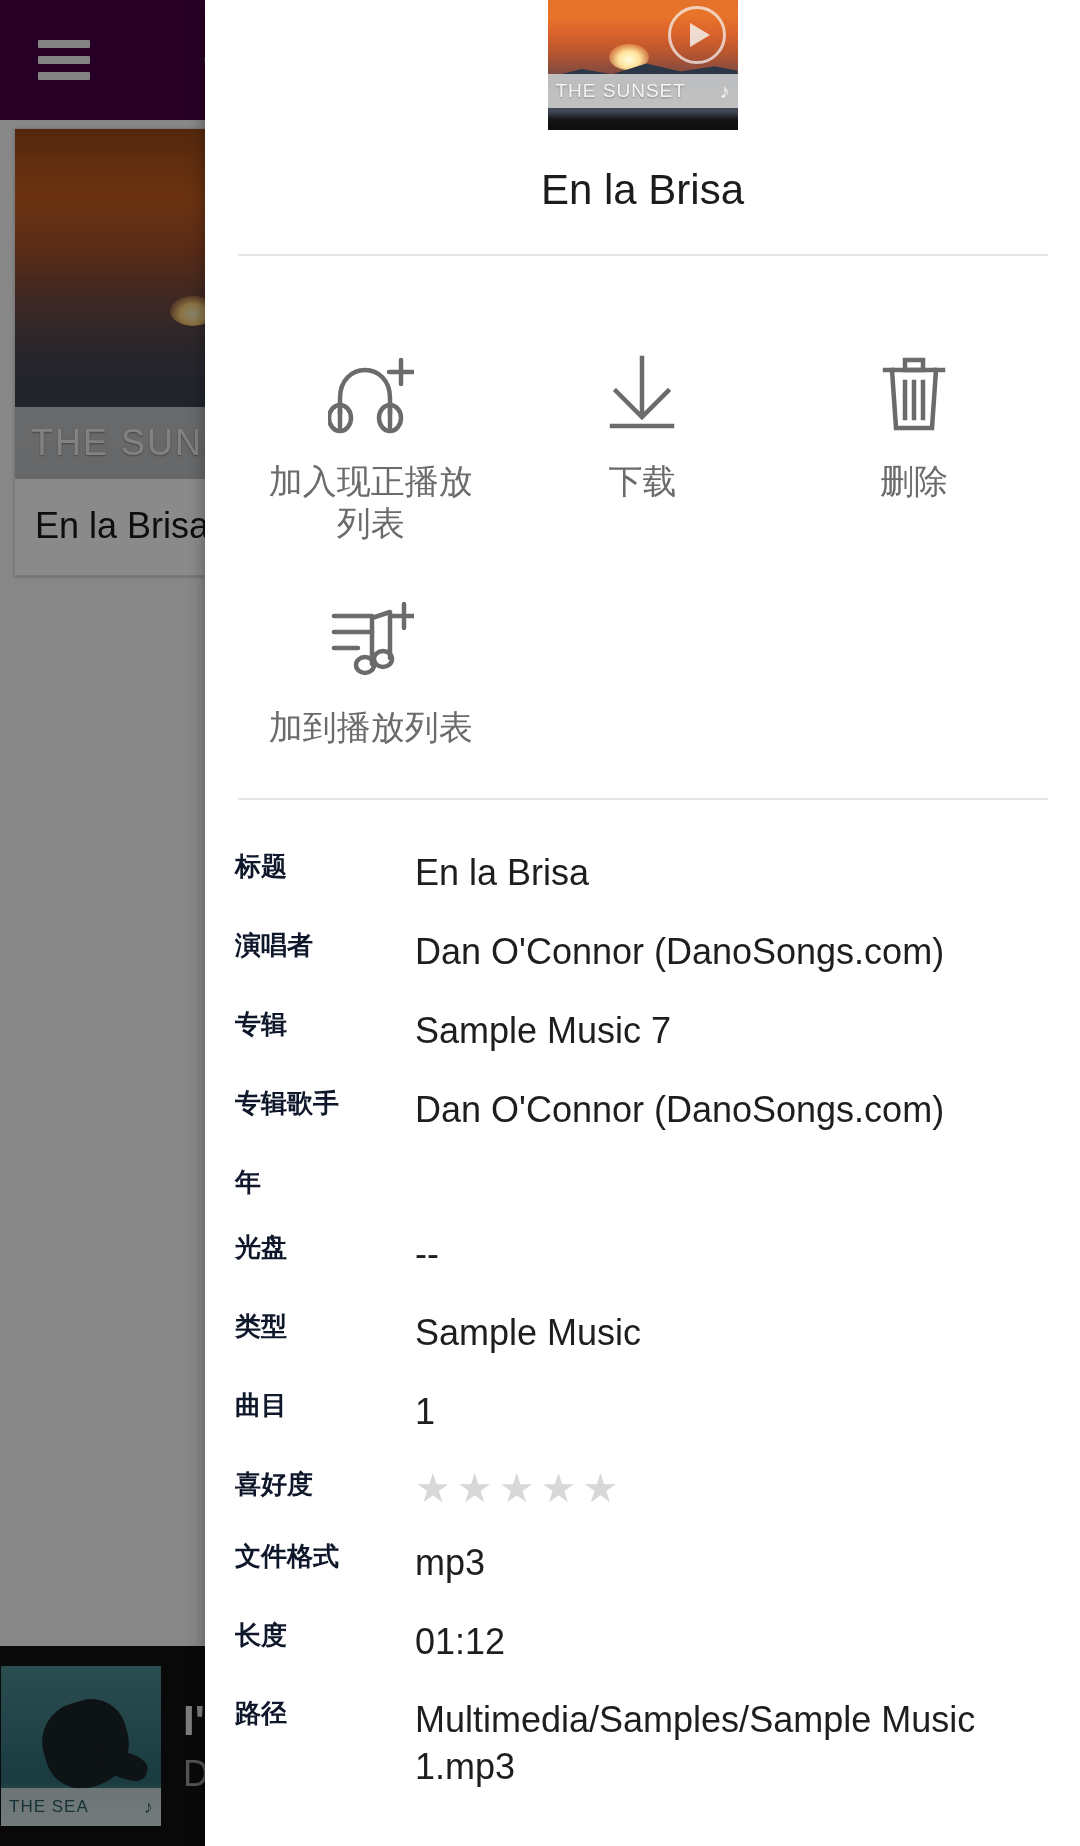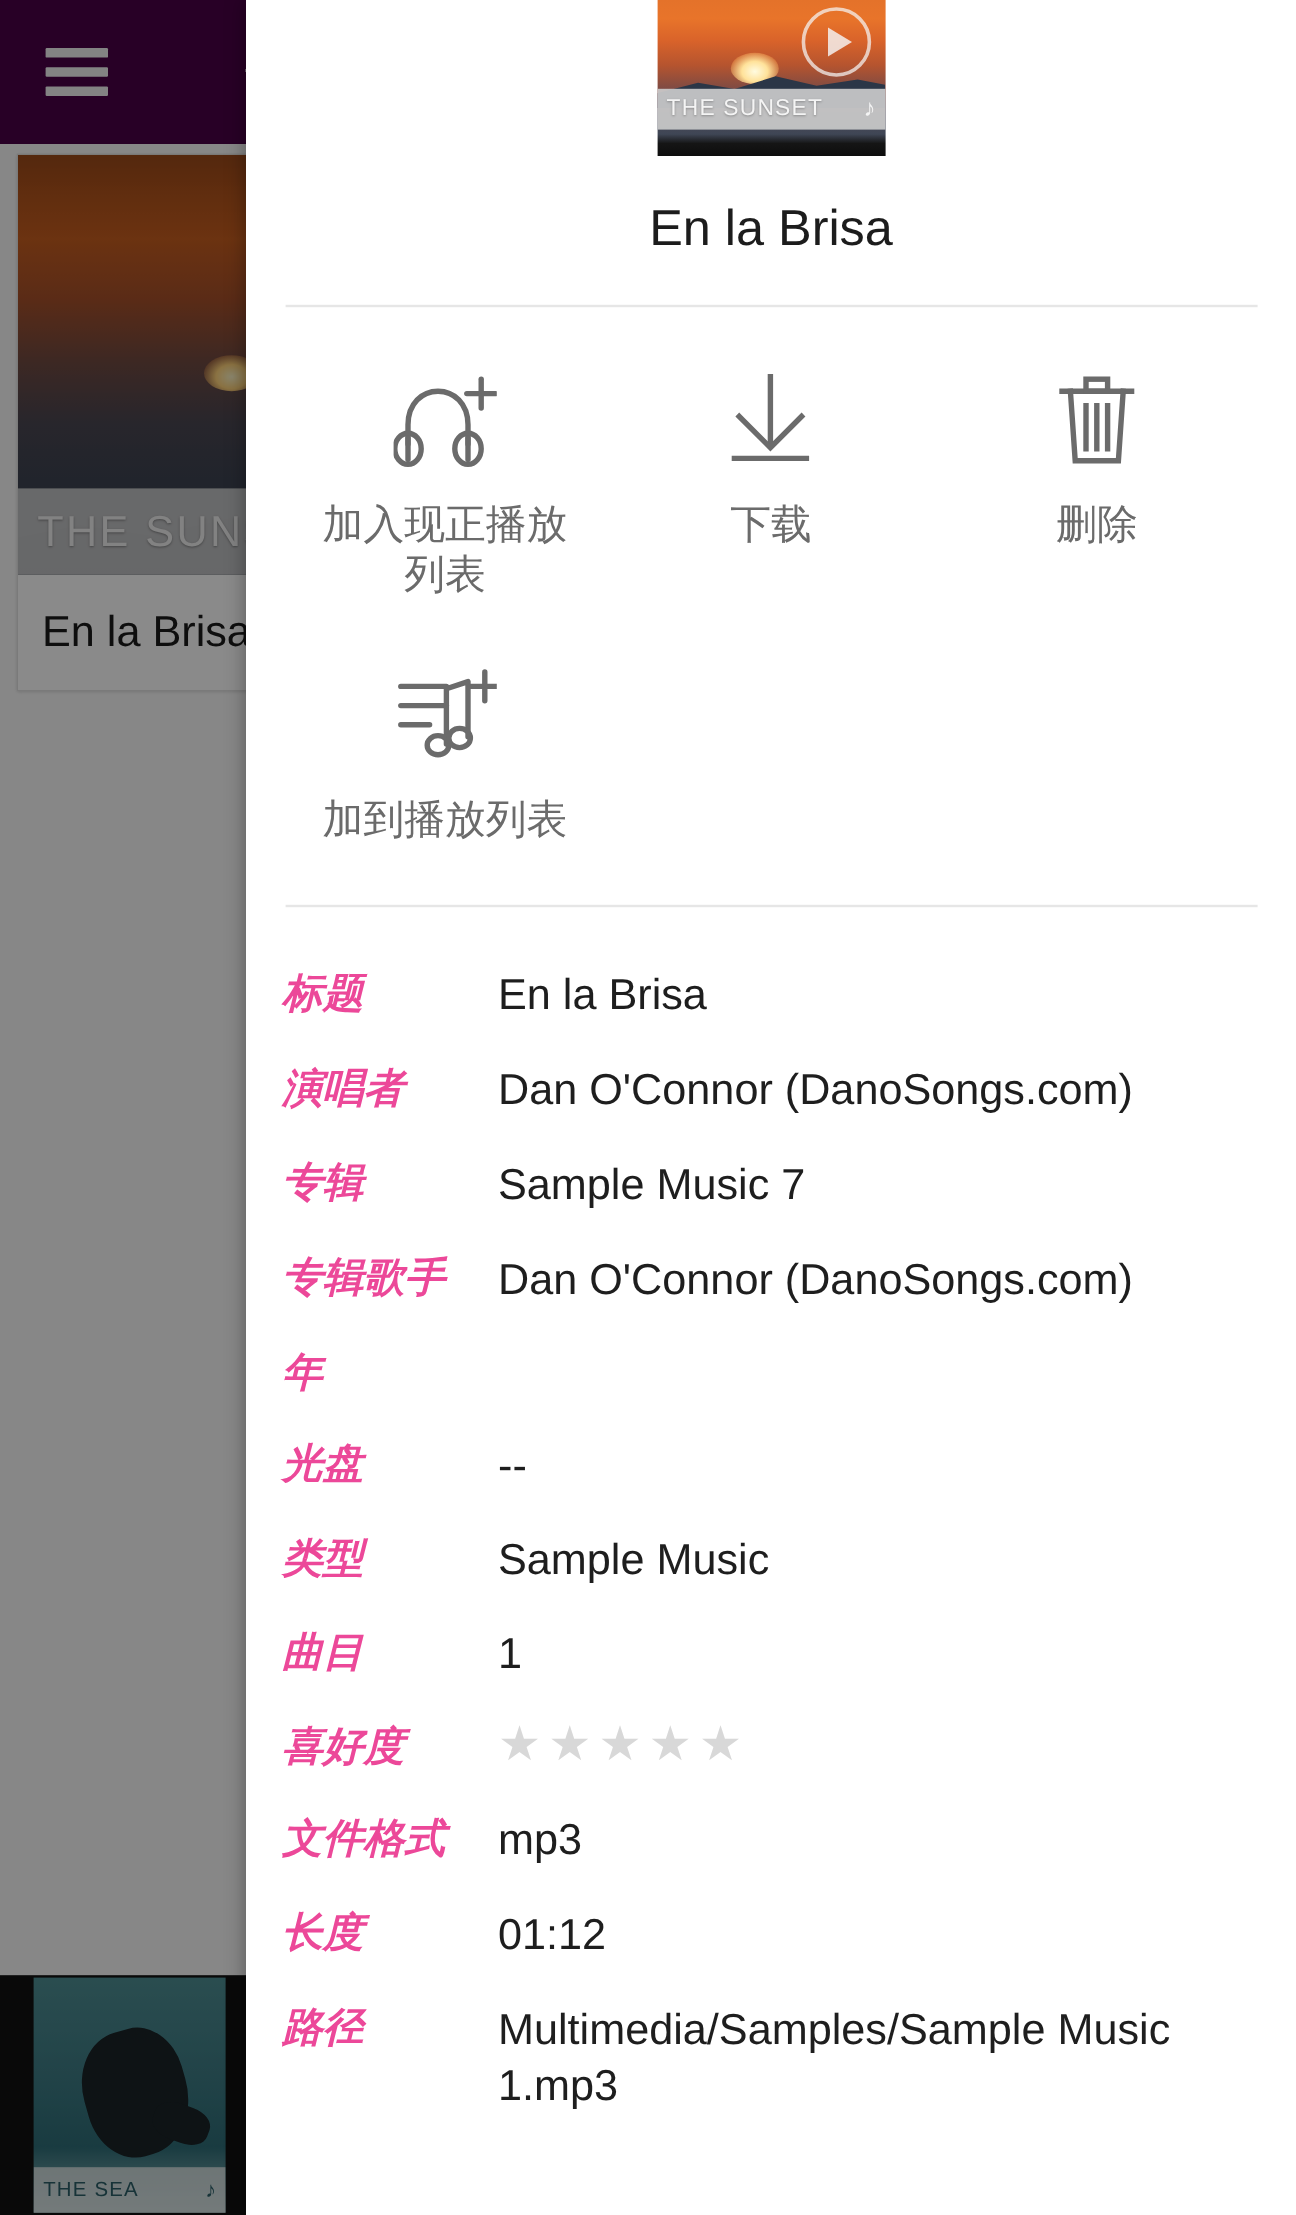--- a/index.html
+++ b/index.html
@@ -77,21 +77,21 @@
     padding: 26px 20px 0 20px; font-size: 36px; color: #1a1a1a;
     white-space: nowrap; overflow: hidden;
   }
 
   .nowplaying-bar {
     position: absolute; left: 0; bottom: 0; width: 1080px; height: 200px;
     background: #111111;
     display: flex; align-items: center;
   }
   .np-art {
-    width: 160px; height: 196px; margin-left: 28px;
+    width: 160px; height: 160px; margin-left: 1px;
     position: relative; overflow: hidden;
     background: linear-gradient(180deg, #4f8f94 0%, #3f7d86 40%, #2f6e78 72%, #9fc2c4 100%);
     flex: 0 0 auto;
   }
   .np-art .diver {
     position: absolute; left: 26%; top: 22%; width: 54%; height: 54%;
     background: #1a2327; border-radius: 46% 40% 50% 42%;
     transform: rotate(-16deg);
   }
   .np-art .fin {
@@ -171,42 +171,42 @@
   }
   .dlg-sep {
     width: 810px; height: 2px; background: #e6e6e6;
     margin: 40px auto 0 auto;
   }
 
   
   .actions {
     display: flex; flex-wrap: wrap;
     padding: 22px 30px 0 30px;
+    margin-top: 44px;
   }
   .action {
     width: 33.33%;
     display: flex; flex-direction: column; align-items: center;
     padding: 28px 6px 24px 6px;
   }
   .action-icon { height: 84px; display: flex; align-items: flex-end; justify-content: center; }
   .action-label {
     margin-top: 26px; font-size: 34px; color: #6b6b6b;
     text-align: center; line-height: 1.24; max-width: 210px;
   }
 
   .list-sep { width: 810px; height: 2px; background: #e6e6e6; margin: 26px auto 0 auto; }
 
   
   .meta { padding: 34px 30px 0 30px; }
   .meta-row { display: flex; align-items: flex-start; padding: 16px 0; }
   .meta-key {
     width: 180px; flex: 0 0 180px;
-    font-size: 34px; color: #ec4899; font-weight: bold;
+    font-size: 26px; color: #0f172a; font-weight: bold;
     line-height: 1.3;
-    font-style: italic;
   }
   .meta-val {
     flex: 1 1 auto; font-size: 36px; color: #1e1e1e; line-height: 1.3;
     word-break: break-word;
   }
   .stars { display: flex; gap: 6px; font-size: 40px; color: #d8d8d8; line-height: 1; }
 </style>
 </head>
 <body>
 

